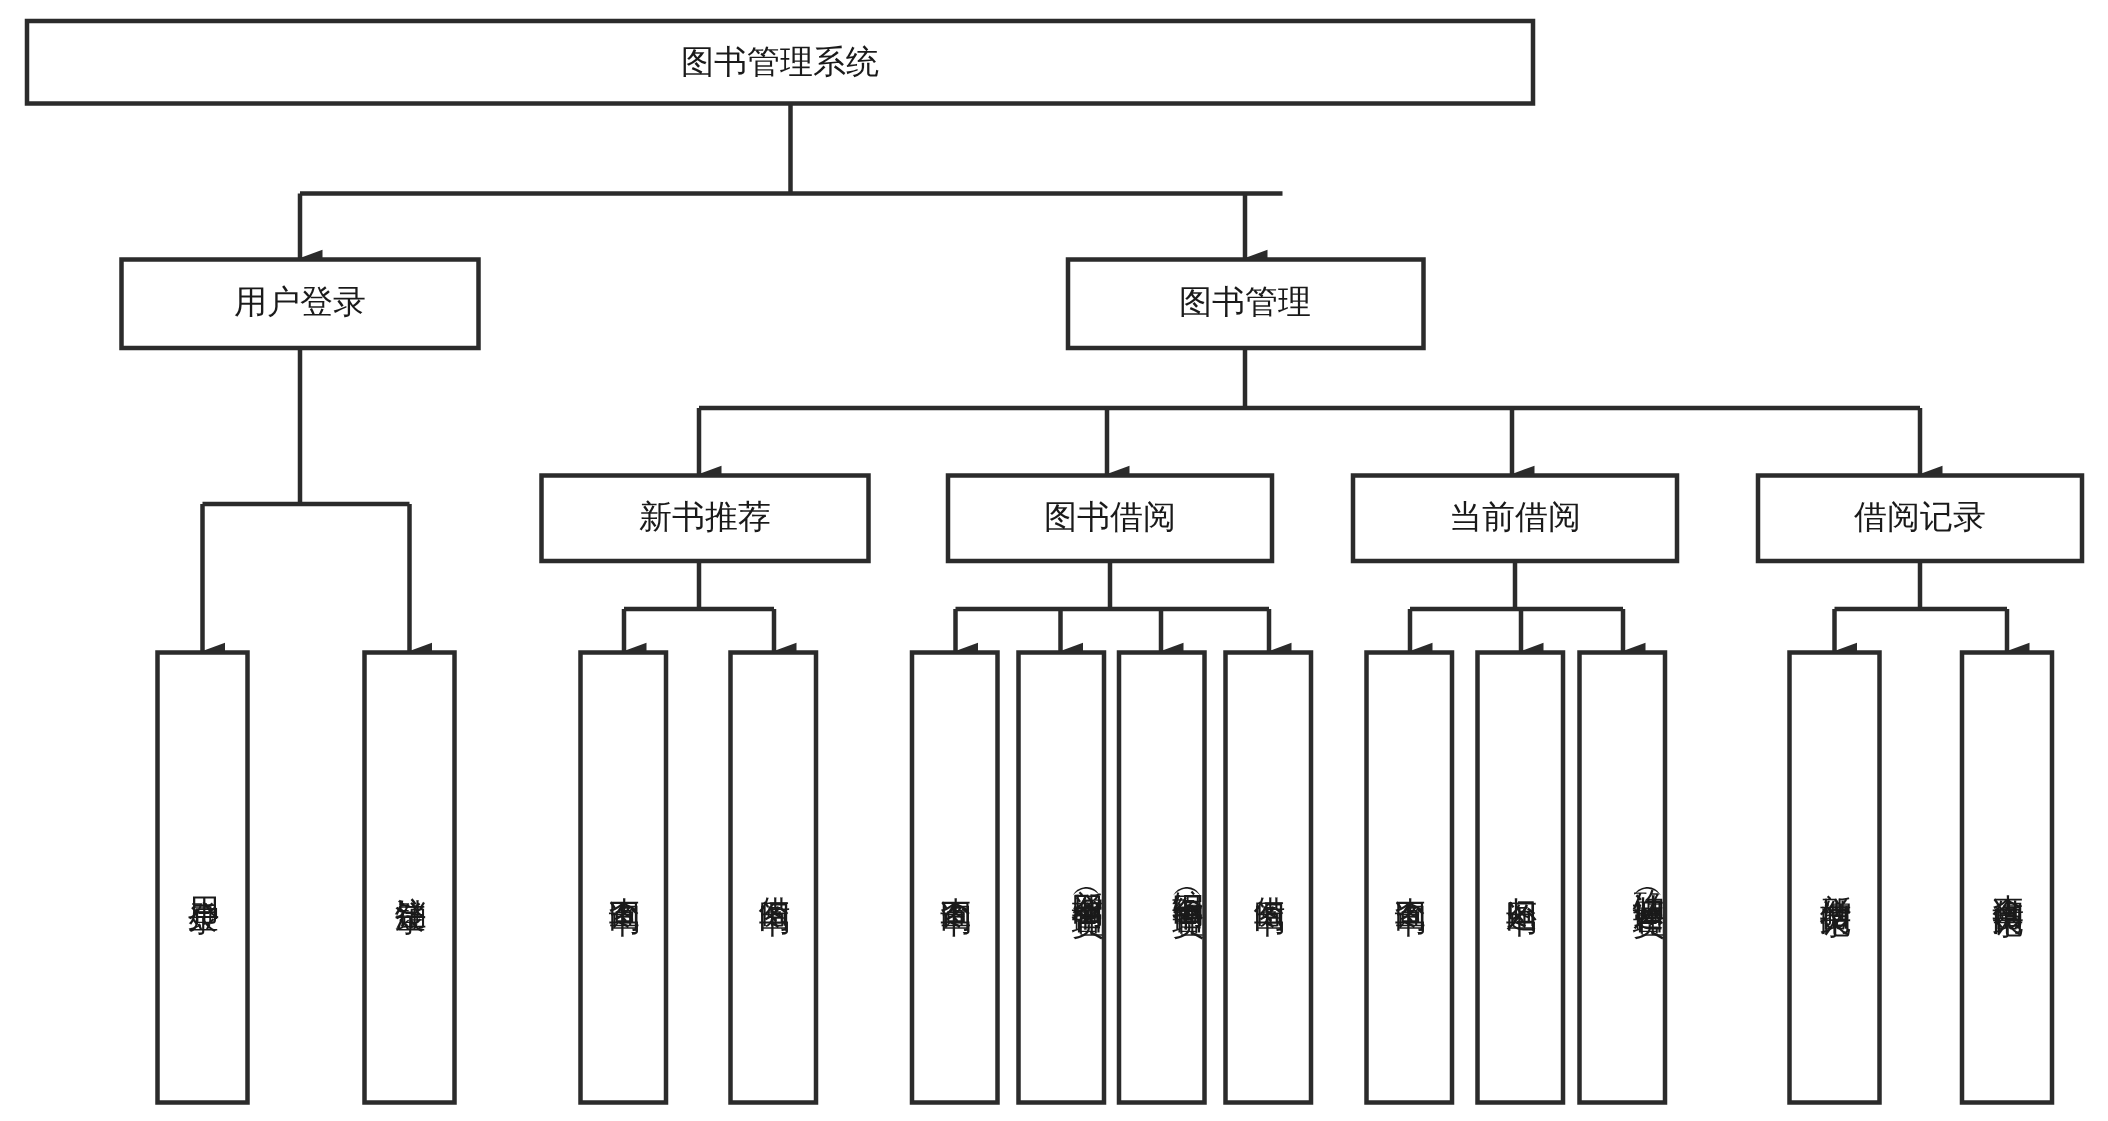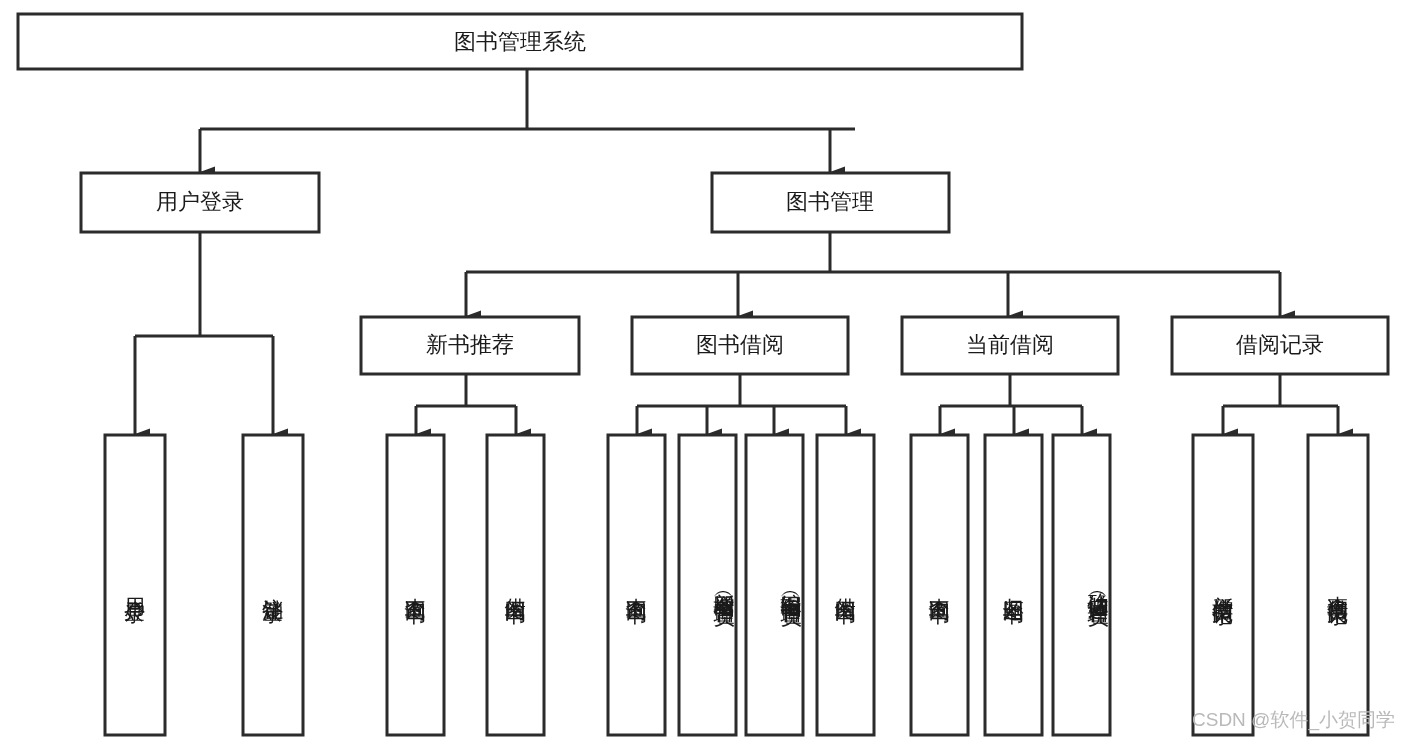--- a/index.html
+++ b/index.html
@@ -203,15 +203,14 @@
   <div class="vlabel" style="left:608px; top:435px; width:57px;  height:300px;">查询图书</div>
   <div class="vlabel" style="left:679px; top:435px; width:57px;  height:300px; align-items:flex-start;">新增图书（管理员）</div>
   <div class="vlabel" style="left:746px; top:435px; width:57px;  height:300px; align-items:flex-start;">编辑图书（管理员）</div>
   <div class="vlabel" style="left:817px; top:435px; width:57px;  height:300px;">借阅图书</div>
   <div class="vlabel" style="left:911px; top:435px; width:57px;  height:300px;">查询图书</div>
   <div class="vlabel" style="left:985px; top:435px; width:57px;  height:300px;">归还图书</div>
   <div class="vlabel" style="left:1053px;top:435px; width:57px;  height:300px; align-items:flex-start;">确认归还（管理员）</div>
   <div class="vlabel" style="left:1193px;top:435px; width:60px;  height:300px;">新增借阅记录</div>
   <div class="vlabel" style="left:1308px;top:435px; width:60px;  height:300px;">查询借阅记录</div>
 
-  <div class="watermark" style="left:1192px; top:707px;">CSDN @软件_小贺同学</div>
 
 </div>
 
 </body></html>

